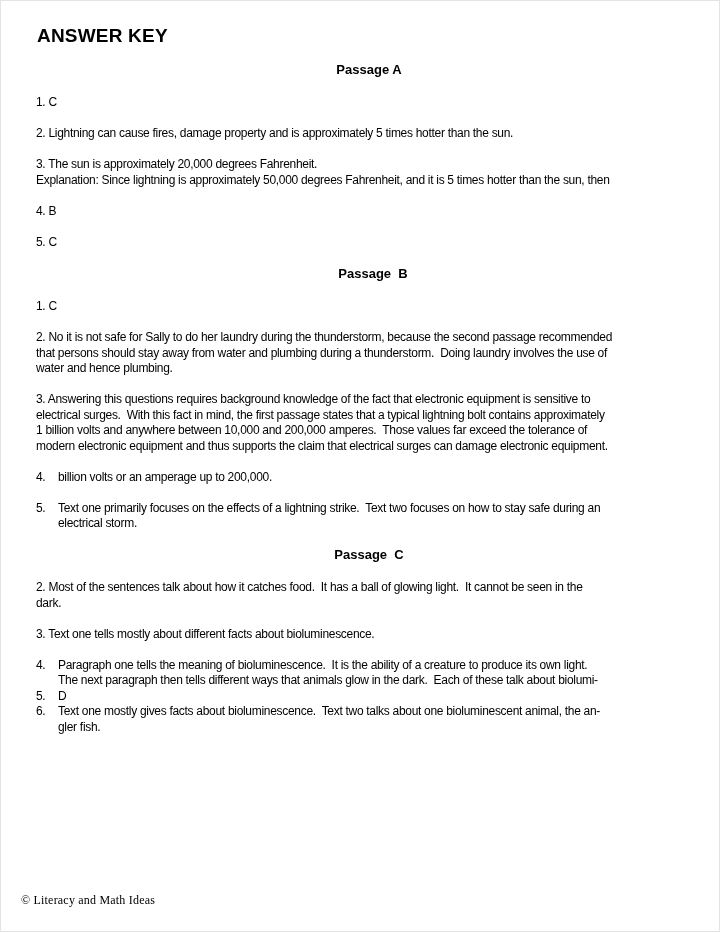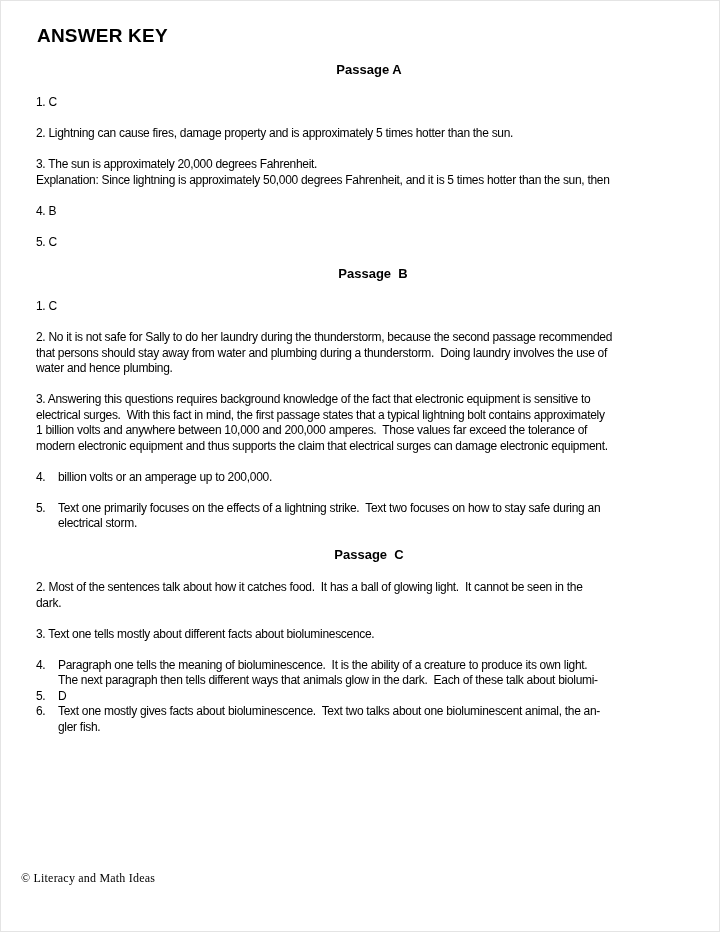--- a/index.html
+++ b/index.html
@@ -37,21 +37,21 @@
     line-height: 15.5px;
     letter-spacing: -0.3px;
     margin: 0 0 15.5px 0;
   }
   .block.tight { margin-bottom: 0; }
   .line { white-space: pre; }
   .hang { display: flex; }
   .hang .num { width: 22px; flex: 0 0 22px; }
   .footer {
     position: absolute;
-    left: 21px; top: 871px;
+    left: 21px; top: 893px;
     font-family: "Liberation Serif", serif;
     font-size: 12px;
     letter-spacing: 0.2px;
     white-space: pre;
   }
 </style>
 </head>
 <body>
 
 <div class="page">

